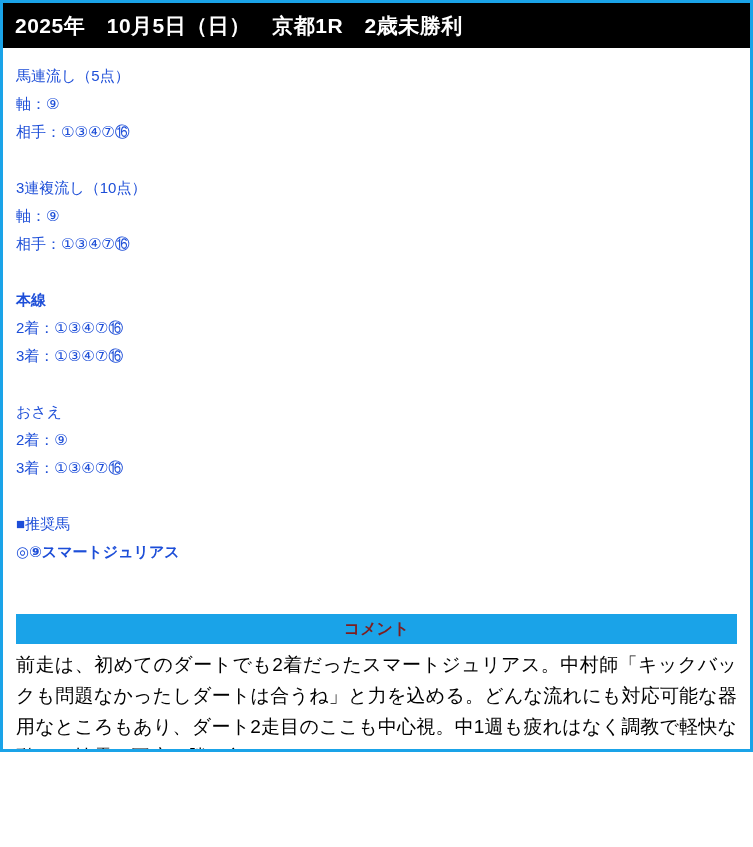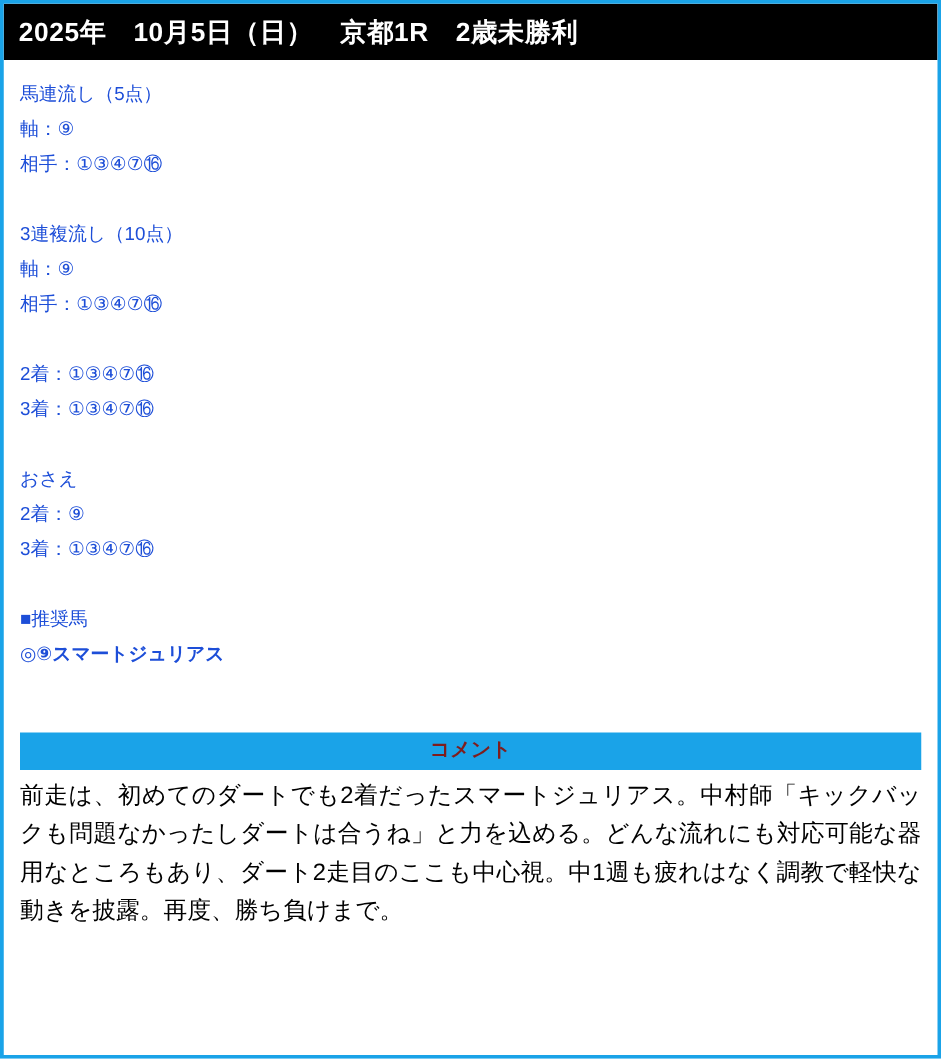--- a/index.html
+++ b/index.html
@@ -6,21 +6,21 @@
     margin: 0;
     padding: 0;
     background: #ffffff;
   }
   body {
     font-family: "Liberation Sans", "DejaVu Sans", sans-serif;
   }
   #page {
     position: relative;
     width: 753px;
-    height: 847px;
+    height: 752px;
     box-sizing: border-box;
     background: #ffffff;
     border: 3px solid #1aa3e8;
     overflow: hidden;
   }
   .header {
     background: #000000;
     color: #ffffff;
     height: 45px;
     display: flex;
@@ -83,20 +83,21 @@
     <div class="line">相手：①③④⑦⑯</div>
 
     <div class="spacer"></div>
 
     <div class="line">3連複流し（10点）</div>
     <div class="line">軸：⑨</div>
     <div class="line">相手：①③④⑦⑯</div>
 
     <div class="spacer"></div>
 
+    <div class="line bold">本線</div>
     <div class="line">2着：①③④⑦⑯</div>
     <div class="line">3着：①③④⑦⑯</div>
 
     <div class="spacer"></div>
 
     <div class="line">おさえ</div>
     <div class="line">2着：⑨</div>
     <div class="line">3着：①③④⑦⑯</div>
 
     <div class="spacer"></div>

